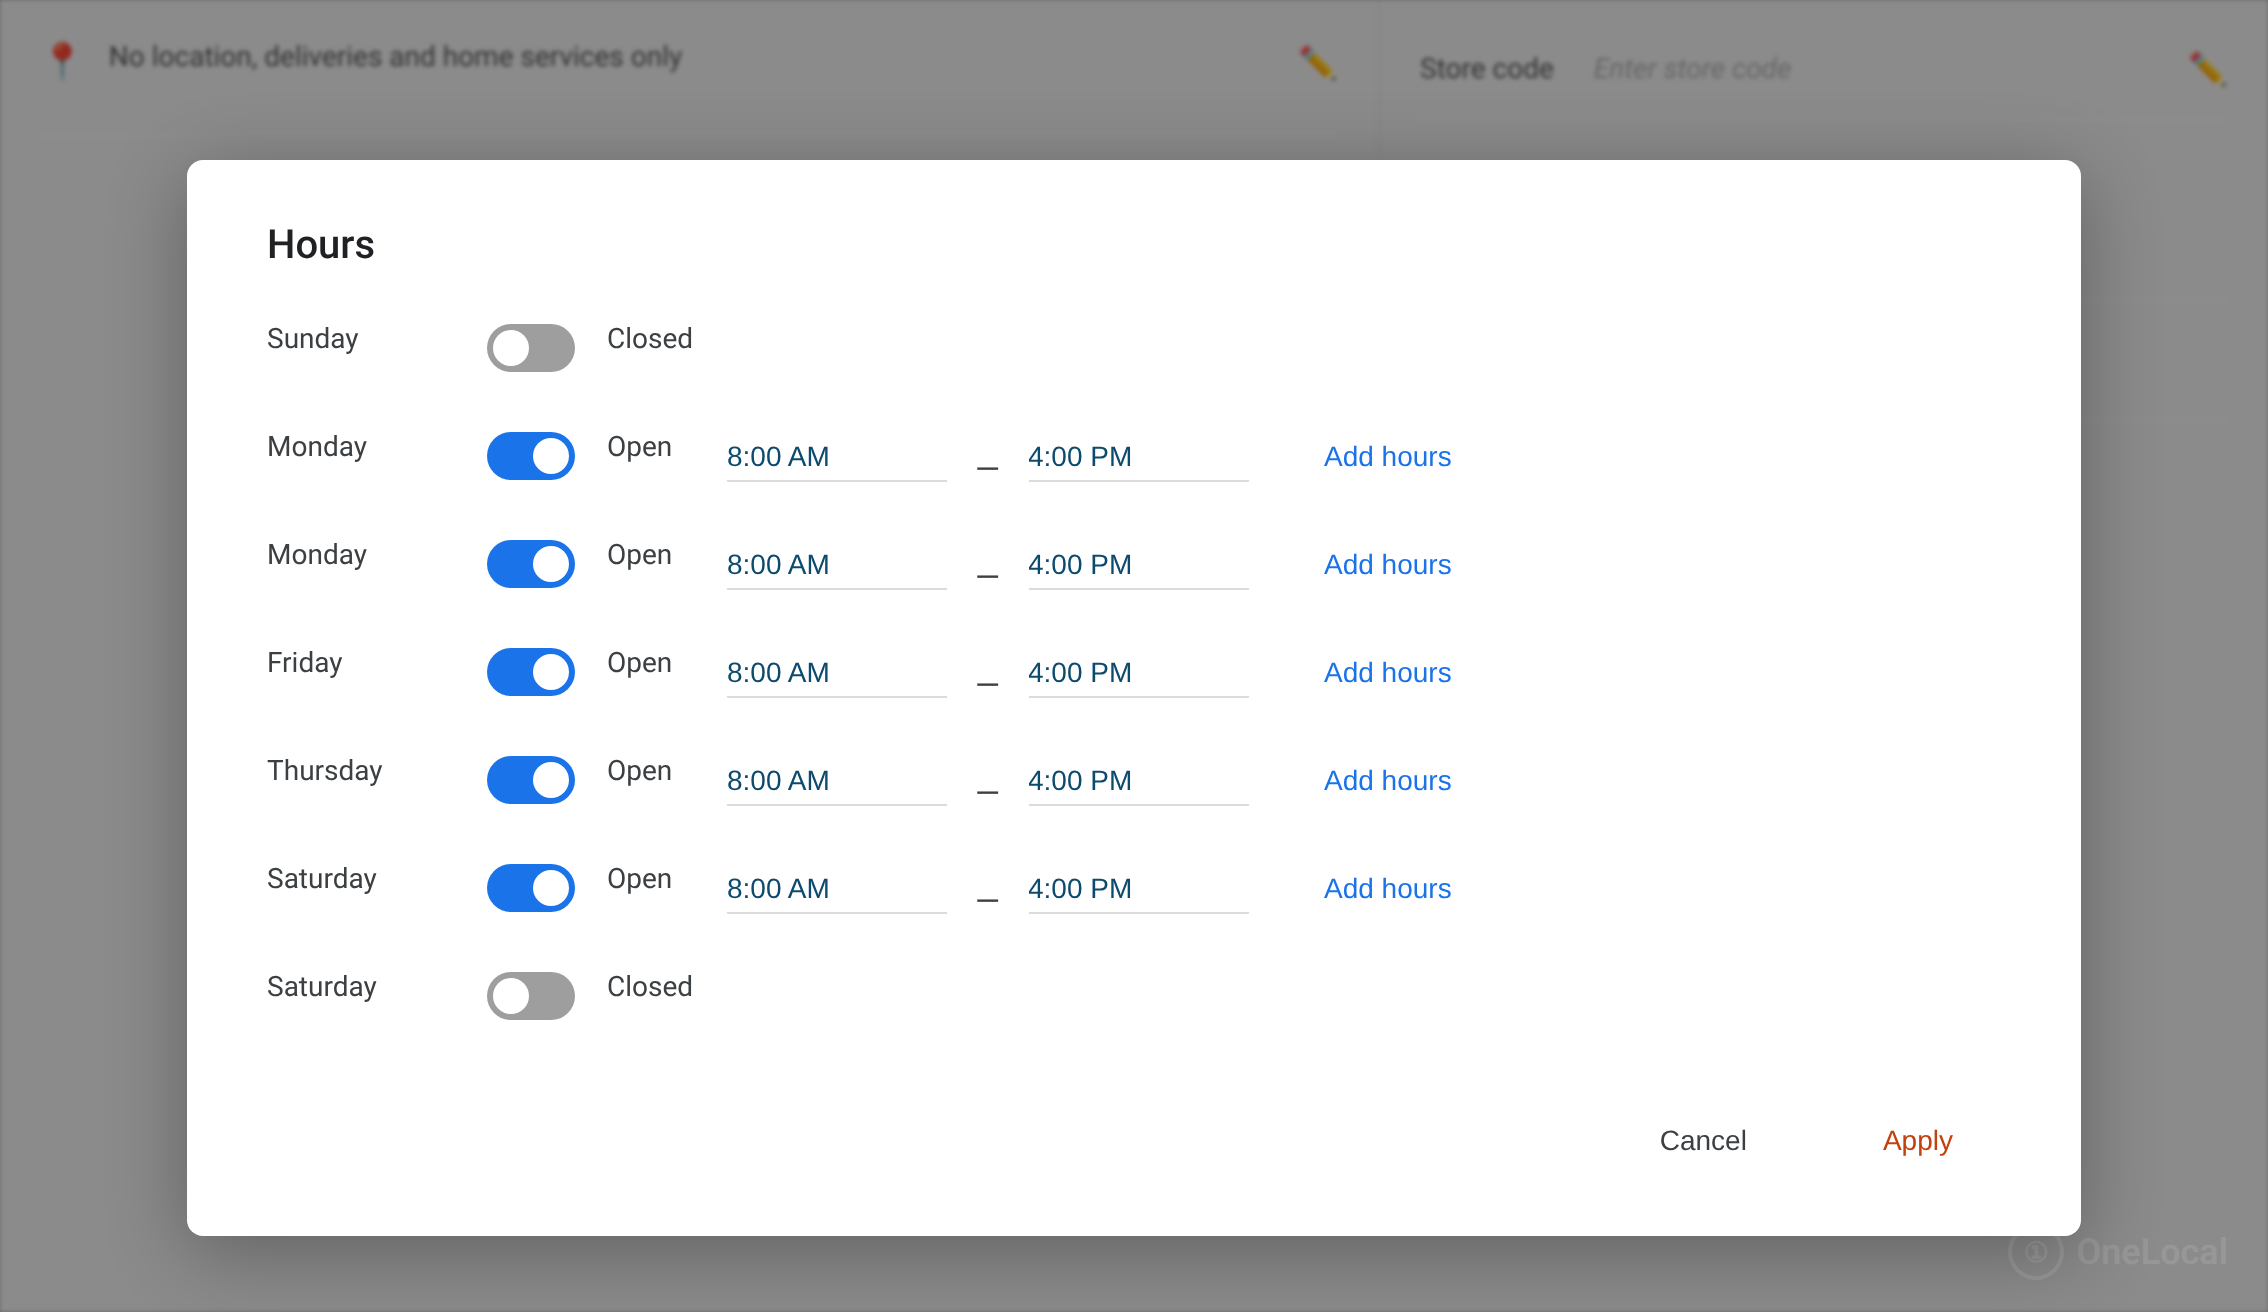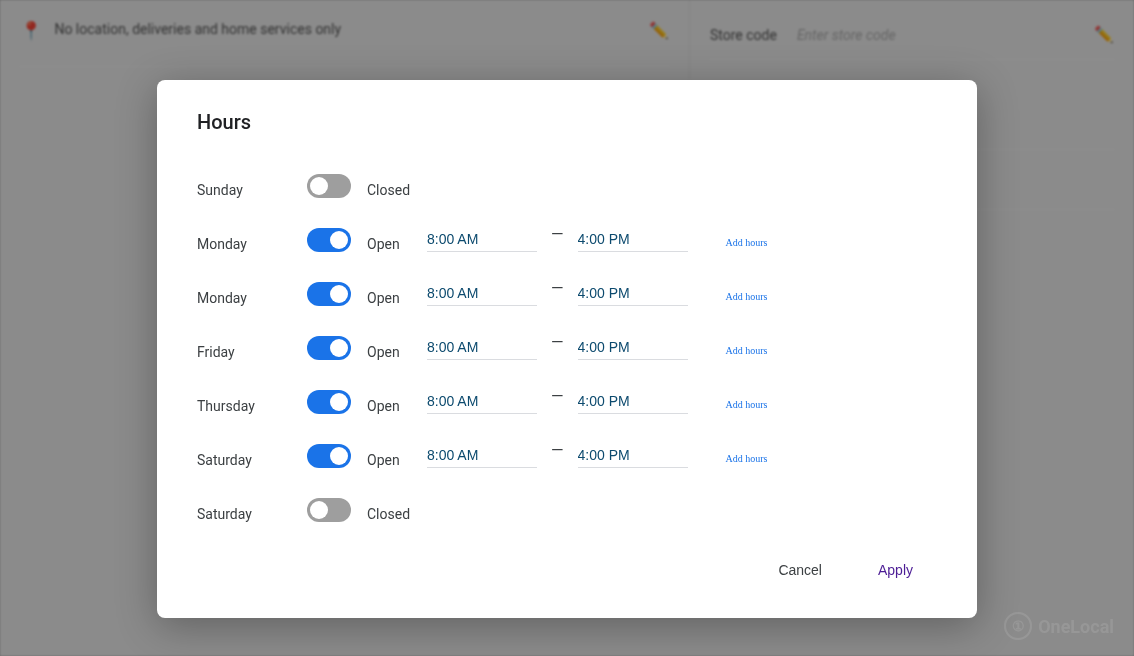--- a/index.html
+++ b/index.html
@@ -81,39 +81,39 @@
       background: rgba(0,0,0,0.4);
       z-index: 1;
     }
 
     
     .modal {
       position: absolute;
       top: 80px;
       left: 50%;
       transform: translateX(-50%);
-      width: 820px;
+      width: 947px;
       background: white;
       border-radius: 8px;
       box-shadow: 0 8px 40px rgba(0,0,0,0.3);
       z-index: 2;
       padding: 30px 40px 30px 40px;
     }
 
     .modal-title {
       font-size: 20px;
       font-weight: 500;
       color: #202124;
       margin-bottom: 28px;
     }
 
     
     .day-row {
       display: flex;
-      align-items: flex-end;
+      align-items: flex-start;
       margin-bottom: 18px;
       min-height: 36px;
     }
 
     .day-label {
       width: 110px;
       font-size: 14px;
       color: #3c4043;
       font-weight: 400;
     }
@@ -193,51 +193,50 @@
       font-size: 16px;
       color: #3c4043;
       margin: 0 14px;
       align-self: center;
     }
 
     .add-hours-btn {
       background: none;
       border: none;
       color: #1a73e8;
-      font-size: 10px;
+      font-size: 14px;
       cursor: pointer;
       margin-left: 30px;
       padding: 4px 8px;
-      font-family: Liberation Serif, serif;
     }
 
     
     .modal-footer {
       display: flex;
       justify-content: flex-end;
       margin-top: 30px;
-      gap: 8px;
+      gap: 20px;
       align-items: center;
     }
 
     .cancel-btn {
       background: none;
       border: none;
       color: #3c4043;
       font-size: 14px;
       font-weight: 500;
       cursor: pointer;
       padding: 10px 24px;
       border-radius: 4px;
     }
 
     .apply-btn {
       background: none;
       border: none;
-      color: #4c1d95;
+      color: #c2410c;
       font-size: 14px;
       font-weight: 500;
       cursor: pointer;
       padding: 10px 24px;
       border-radius: 4px;
     }
 
     
     .branding {
       position: absolute;

